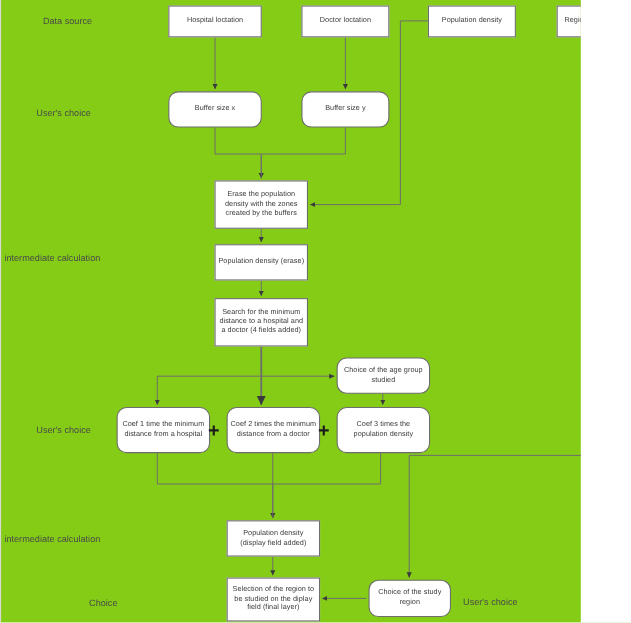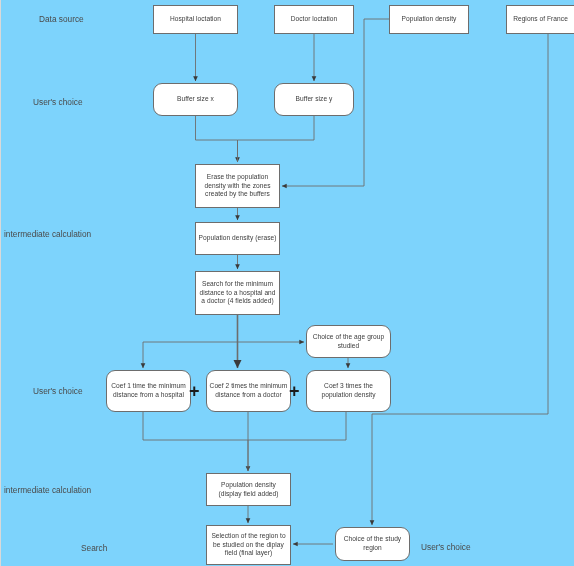--- a/index.html
+++ b/index.html
@@ -2,23 +2,23 @@
 <html><head>
 <meta charset="utf-8">
 <style>
   html, body {
     margin: 0;
     padding: 0;
     background: #ffffff;
   }
   #canvas {
     position: relative;
-    width: 574px;
+    width: 528px;
     height: 566px;
-    background: #7dd3fc;
+    background: #84cc16;
     font-family: "Liberation Sans", sans-serif;
     overflow: hidden;
     border-left: 1px solid #d9d9d9;
     box-sizing: border-box;
   }
   #edges {
     position: absolute;
     left: 0;
     top: 0;
     width: 574px;
@@ -139,21 +139,21 @@
       <div class="node rounded" style="left: 334px; top: 527px; width: 75px; height: 34px;">
         <span>Choice of the study region</span>
       </div>
     </div>
   <div id="label-layer">
       <div class="stage-label" style="left: 38px; top: 14px;">Data source</div>
       <div class="stage-label" style="left: 32px; top: 97px;">User's choice</div>
       <div class="stage-label" style="left: 3px; top: 229px;">intermediate calculation</div>
       <div class="stage-label" style="left: 32px; top: 386px;">User's choice</div>
       <div class="stage-label" style="left: 3px; top: 485px;">intermediate calculation</div>
-      <div class="stage-label" style="left: 80px; top: 543px;">Search</div>
+      <div class="stage-label" style="left: 80px; top: 543px;">Choice</div>
       <div class="stage-label" style="left: 420px; top: 542px;">User's choice</div>
     </div>
   <div id="operator-layer">
       <div class="plus" style="left: 188px; top: 382px;">+</div>
       <div class="plus" style="left: 288px; top: 382px;">+</div>
     </div>
 
 </div>
 
 </body></html>

